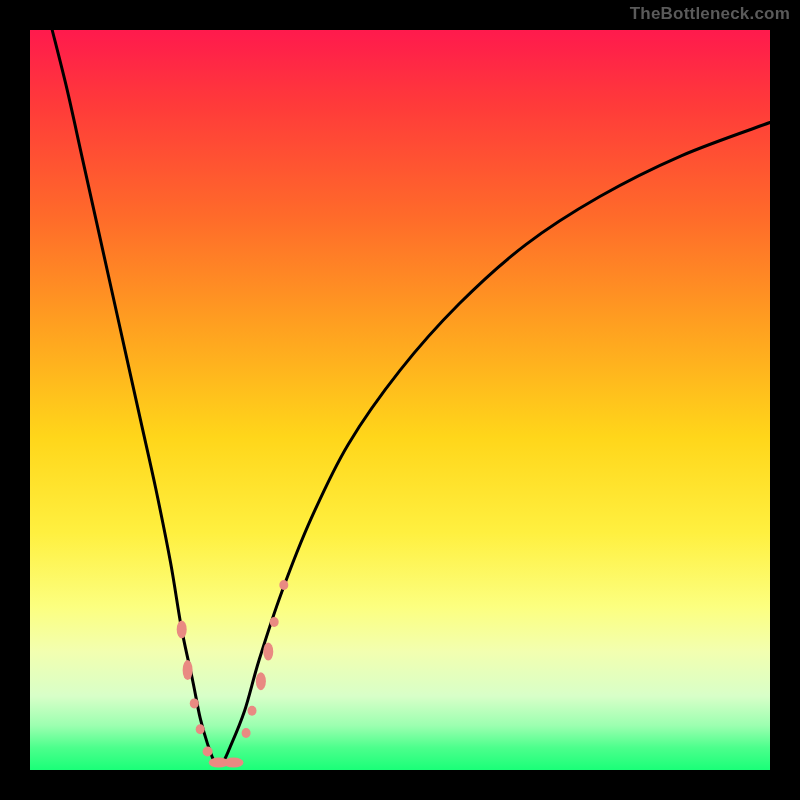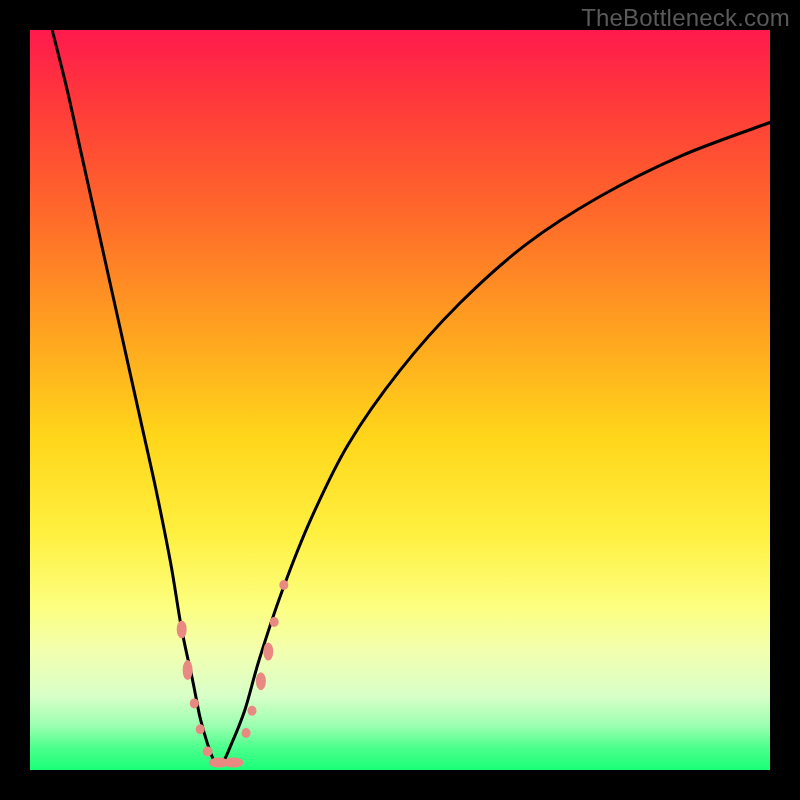--- a/index.html
+++ b/index.html
@@ -38,22 +38,22 @@
       #9cffb0 94%,
       #4cff8c 97%,
       #1aff78 100%
     );
   }
   .watermark {
     position: absolute;
     top: 4px;
     right: 10px;
     color: #5a5a5a;
-    font-size: 24px;
-    font-weight: 400;
+    font-size: 17px;
+    font-weight: 700;
     letter-spacing: 0.2px;
     user-select: none;
   }
   svg.curve {
     position: absolute;
     left: 0;
     top: 0;
     width: 740px;
     height: 740px;
     overflow: visible;

